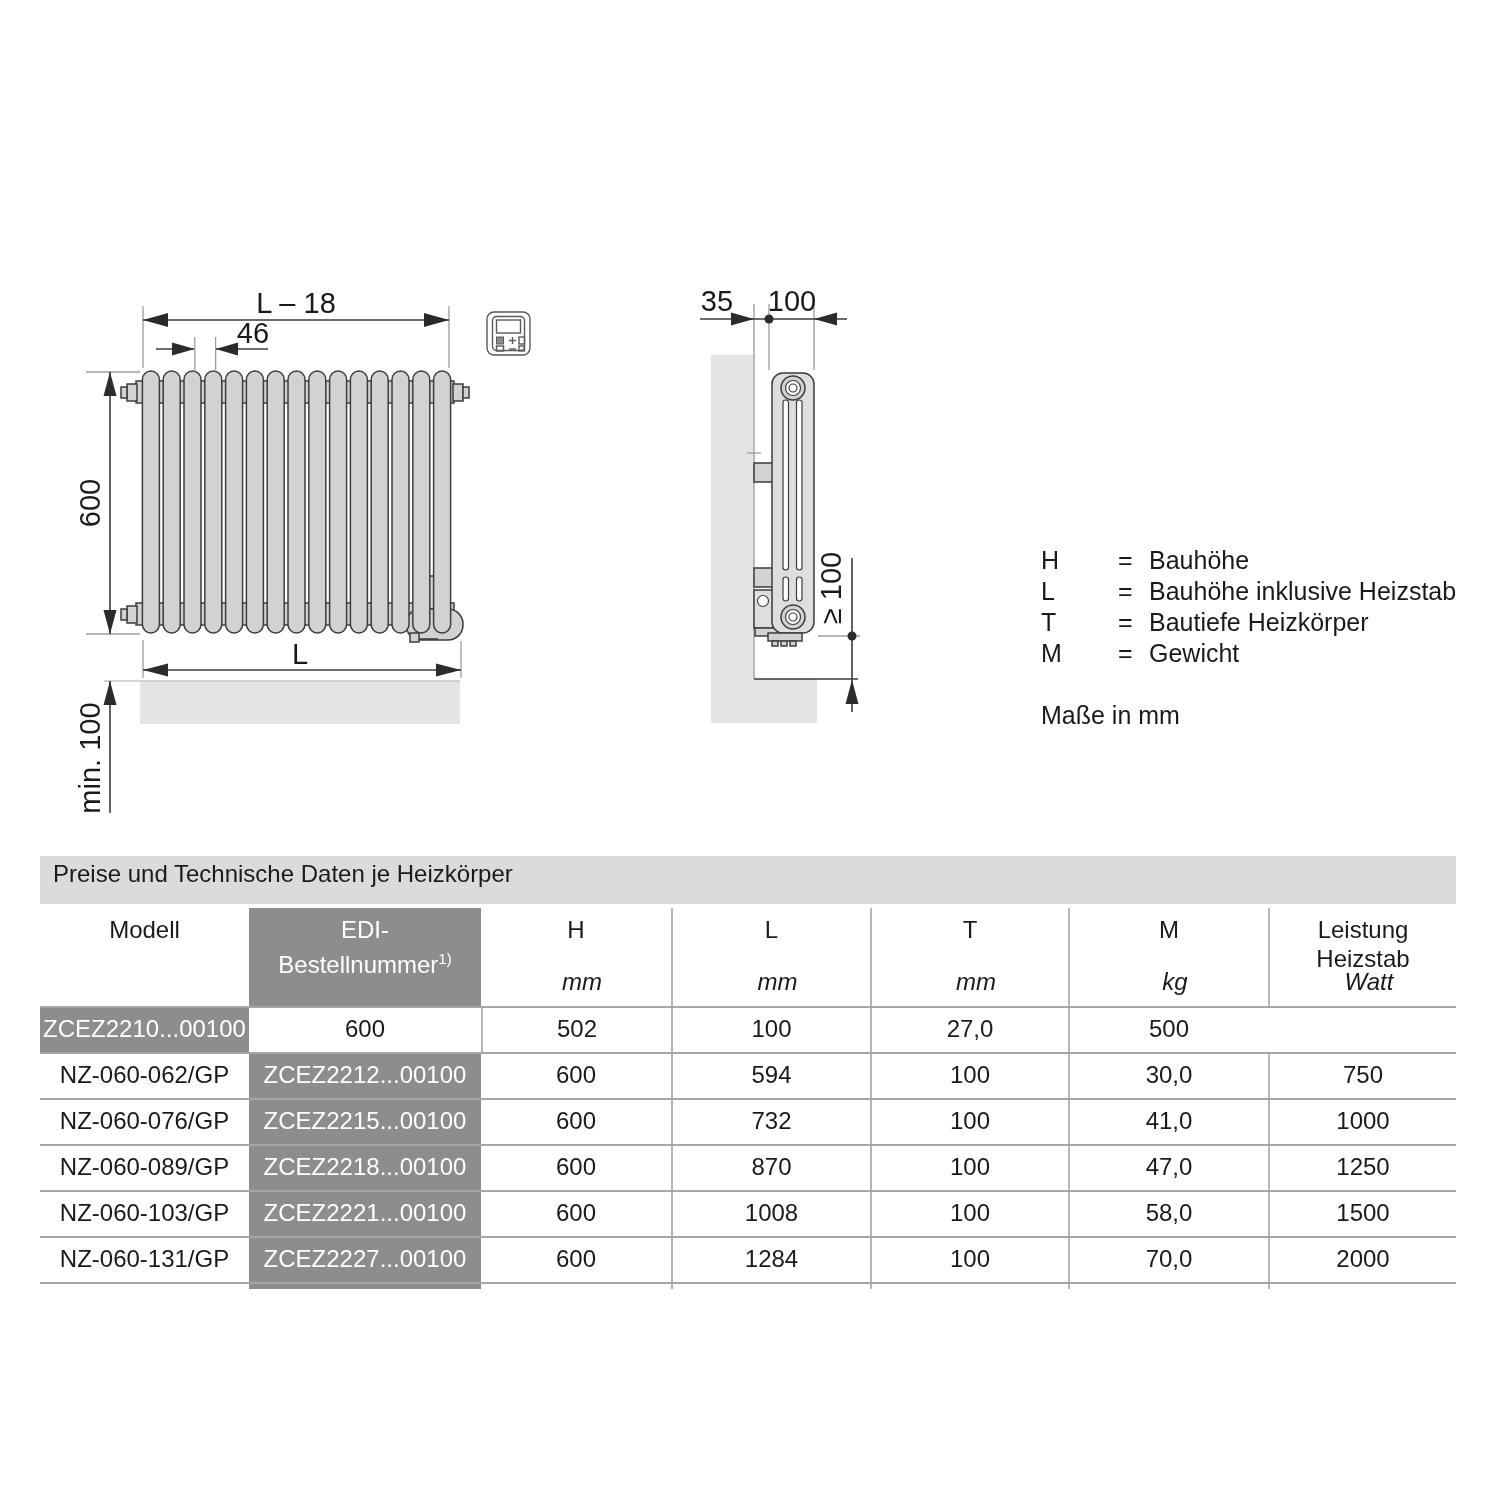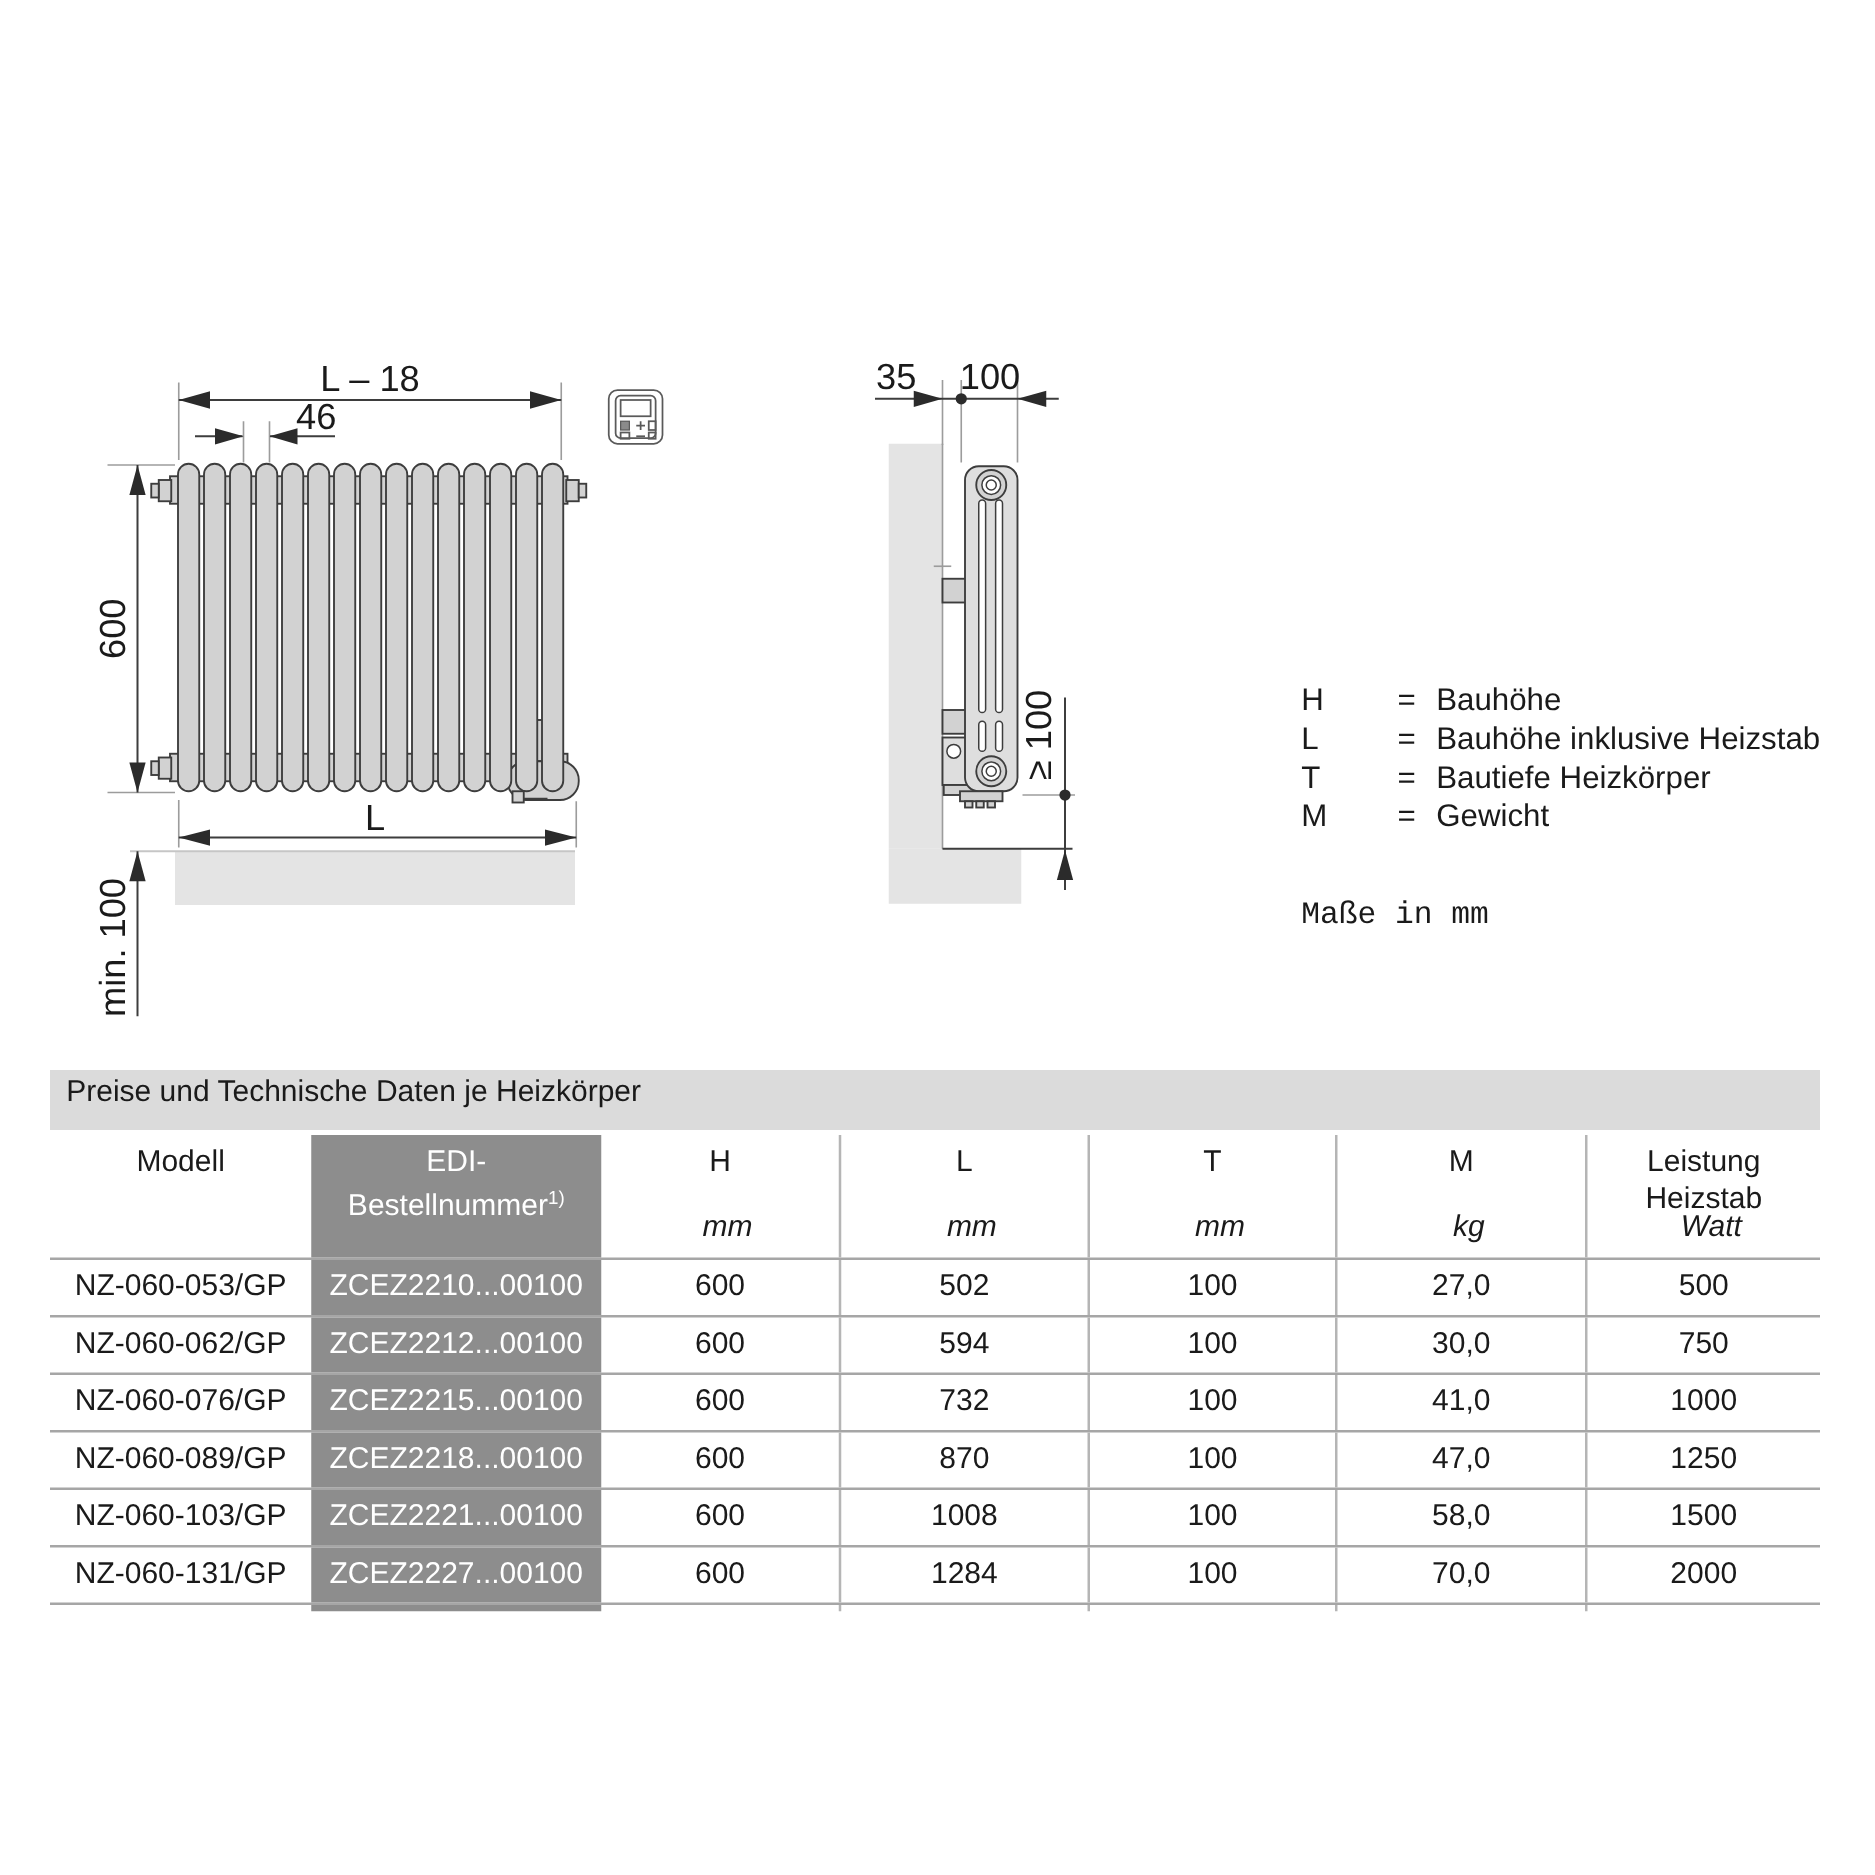--- a/index.html
+++ b/index.html
@@ -19,21 +19,21 @@
   .wallfill{fill:var(--wall-fill,#e4e4e4);stroke:none;}
   .slot{fill:#ffffff;stroke:var(--ink,#3d3d3d);stroke-width:1.2;}
   .icon-ln{stroke:#5a5a5a;stroke-width:1.4;fill:none;}
   .icon-fill{fill:#8a8a8a;stroke:#5a5a5a;stroke-width:1;}
 
   
   .legend{position:absolute;left:1041px;top:545px;font-size:25px;line-height:31px;}
   .legend-row{display:flex;}
   .lsym{width:77px;}
   .leq{width:31px;}
-  .legend-note{margin-top:47px;font-family:Liberation Mono, monospace;}
+  .legend-note{margin-top:31px;}
 
   
   .datatable{position:absolute;left:40px;top:856px;width:1416px;font-size:24px;}
   .t-title{height:48px;line-height:35px;background:var(--table-title-bg,#dbdbdb);
            padding-left:13px;box-sizing:border-box;}
   .t-grid{margin-top:4px;}
   .trow{display:grid;grid-template-columns:209px 232px 190px 199px 198px 200px 188px;}
   .thead{height:98px;}
   .drow{height:44px;border-top:2px solid var(--row-line,#a6a6a6);}
   .stub{height:5px;border-top:2px solid var(--row-line,#a6a6a6);}
@@ -263,21 +263,20 @@
         <div class="th cl">
           <div class="sym">
             <span>Leistung</span><br>
             <span>Heizstab</span>
           </div>
           <div class="unit">Watt</div>
         </div>
       </div>
 
       <div class="trow drow">
-        <div class="td">NZ-060-053/GP</div>
         <div class="td col-edi">ZCEZ2210...00100</div>
         <div class="td">600</div>
         <div class="td cl">502</div>
         <div class="td cl">100</div>
         <div class="td cl">27,0</div>
         <div class="td cl">500</div>
       </div>
       <div class="trow drow">
         <div class="td">NZ-060-062/GP</div>
         <div class="td col-edi">ZCEZ2212...00100</div>

